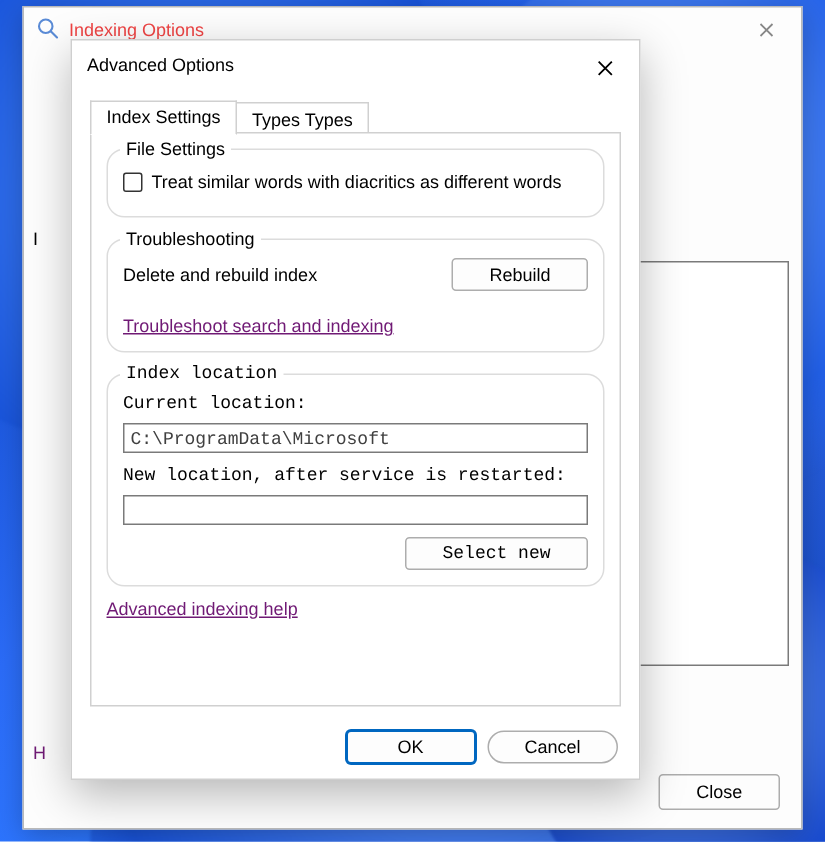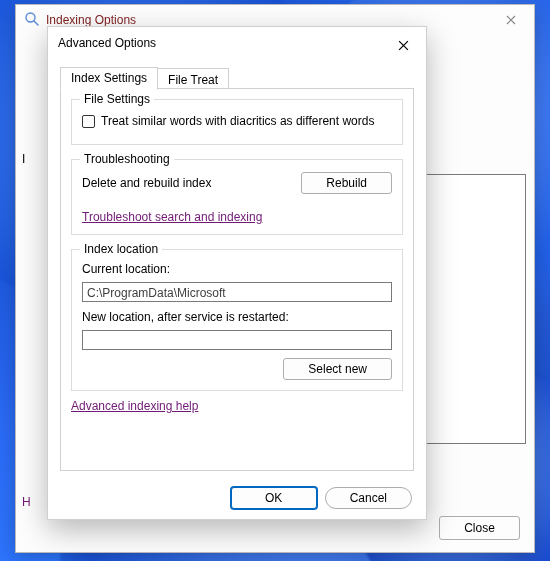--- a/index.html
+++ b/index.html
@@ -29,21 +29,21 @@
     position: absolute;
     left: 15px; top: 4px;
     width: 520px; height: 549px;
     background: #fdfdfd;
     border: 1px solid #b9b9b9;
     box-shadow: 0 4px 18px rgba(0,0,0,.25);
   }
   .parent-title {
     display:flex; align-items:center; gap:6px;
     height:30px; padding-left:8px;
-    font-size:12px; color:#7f1d1d;
+    font-size:12px; color:#ef4444;
   }
   .parent-close {
     position:absolute; right:0; top:0;
     width:46px; height:30px;
     display:flex; align-items:center; justify-content:center;
     color:#888;
   }
   .parent-close svg { width:10px; height:10px; }
   .parent-body-letter {
     position:absolute; left:6px; top:147px; color:#000;
@@ -112,21 +112,21 @@
   .tab-panel {
     position:absolute; left:12px; right:12px; top:61px; bottom:48px;
     border:1px solid #d0d0d0;
     background:#ffffff;
     padding:10px 10px 10px 10px;
   }
 
   
   .group {
     border:1px solid #dcdcdc;
-    border-radius:0;
+    border-radius:12px;
     margin-bottom:14px;
     position:relative;
     padding:12px 10px 10px 10px;
   }
   .group-title {
     position:absolute; top:-8px; left:8px;
     background:#ffffff; padding:0 4px;
     font-size:12px;
   }
   .chk-row {
@@ -214,21 +214,21 @@
     <svg viewBox="0 0 10 10">
         <path d="M1 1 L9 9 M9 1 L1 9" stroke="#000" stroke-width="1.1" fill="none"></path>
       </svg>
   </div>
 
   <div class="tabs">
     <div class="tab active">
       <span>Index Settings</span>
     </div>
     <div class="tab inactive">
-      <span>File Treat</span>
+      <span>Types Types</span>
     </div>
   </div>
 
   <div class="tab-panel">
 
     
     <div class="group">
       <div class="group-title">File Settings</div>
       <div class="chk-row">
         <div class="chkbox"></div>
@@ -243,21 +243,21 @@
         <span class="label">Delete and rebuild index</span>
         <div class="btn">
           <span>Rebuild</span>
         </div>
       </div>
       <div class="spacer8"></div><div class="spacer8"></div>
       <span class="link">Troubleshoot search and indexing</span>
     </div>
 
     
-    <div class="group" style="margin-bottom:8px;">
+    <div class="group" style="margin-bottom:8px;font-family:Liberation Mono, monospace;">
       <div class="group-title">Index location</div>
 
       <div class="label">Current location:</div>
       <div class="spacer6"></div>
       <div class="textbox readonly">C:\ProgramData\Microsoft</div>
 
       <div class="spacer8"></div>
       <div class="label">New location, after service is restarted:</div>
       <div class="spacer6"></div>
       <div class="textbox"></div>

